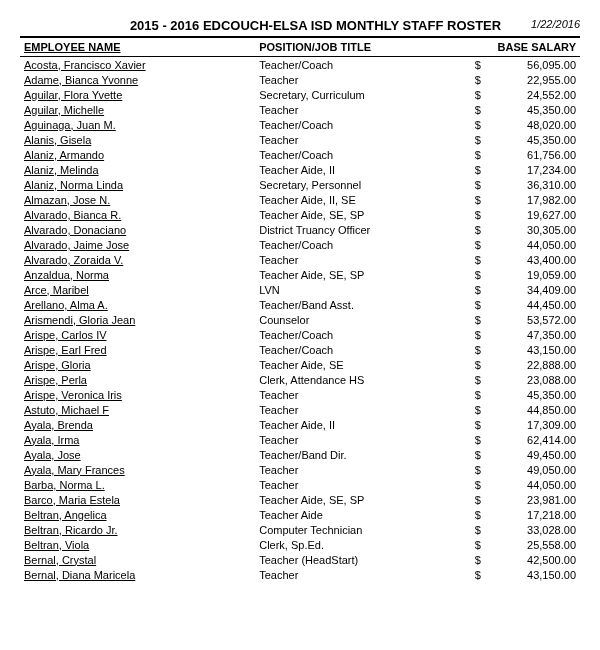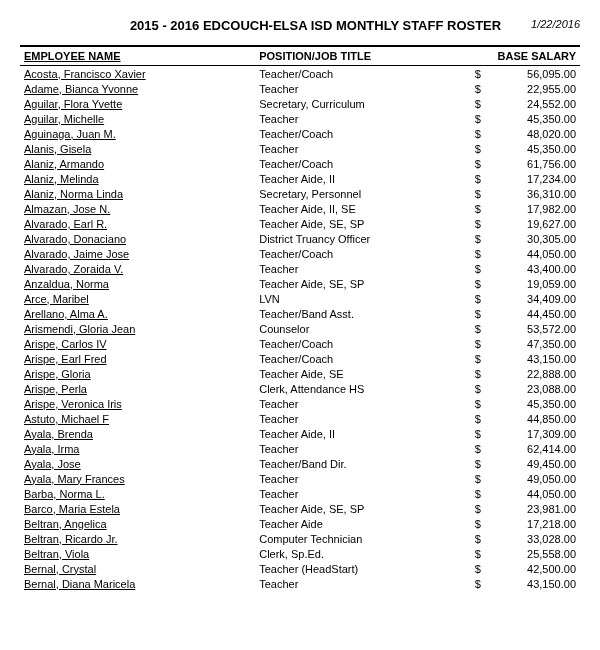--- a/index.html
+++ b/index.html
@@ -9,21 +9,21 @@
       font-size: 11px;
       color: #000;
       width: 600px;
       min-height: 650px;
       padding: 18px 20px;
     }
     .header-area {
       display: flex;
       justify-content: space-between;
       align-items: flex-start;
-      margin-bottom: 12px;
+      margin-bottom: 3px;
     }
     .main-title {
       font-size: 13px;
       font-weight: bold;
       text-align: center;
       flex: 1;
     }
     .date-label {
       font-size: 11px;
       white-space: nowrap;
@@ -126,21 +126,21 @@
         <td class="col-dollar">$</td>
         <td class="col-salary">36,310.00</td>
       </tr>
       <tr>
         <td class="col-name">Almazan, Jose N.</td>
         <td class="col-title">Teacher Aide, II, SE</td>
         <td class="col-dollar">$</td>
         <td class="col-salary">17,982.00</td>
       </tr>
       <tr>
-        <td class="col-name">Alvarado, Earl R.</td>
+        <td class="col-name">Alvarado, Bianca R.</td>
         <td class="col-title">Teacher Aide, SE, SP</td>
         <td class="col-dollar">$</td>
         <td class="col-salary">19,627.00</td>
       </tr>
       <tr>
         <td class="col-name">Alvarado, Donaciano</td>
         <td class="col-title">District Truancy Officer</td>
         <td class="col-dollar">$</td>
         <td class="col-salary">30,305.00</td>
       </tr>

